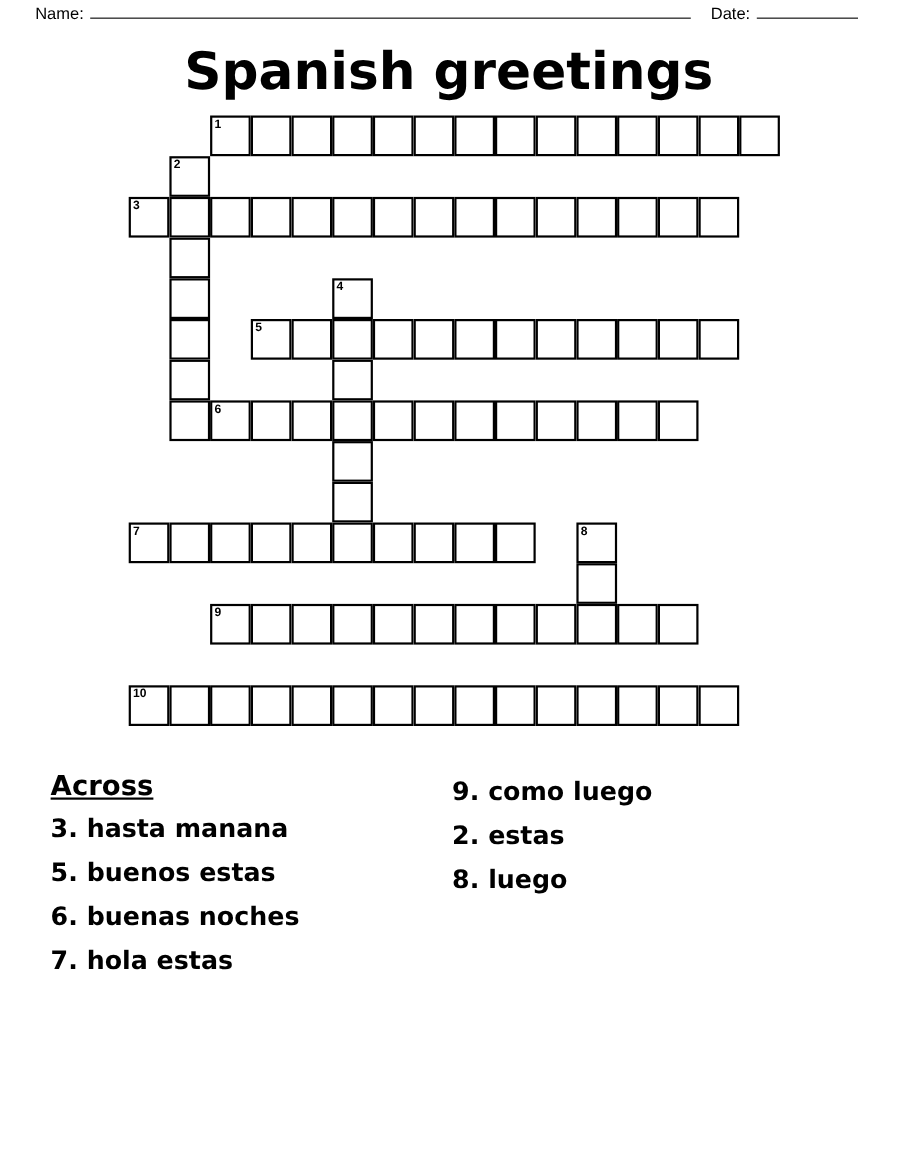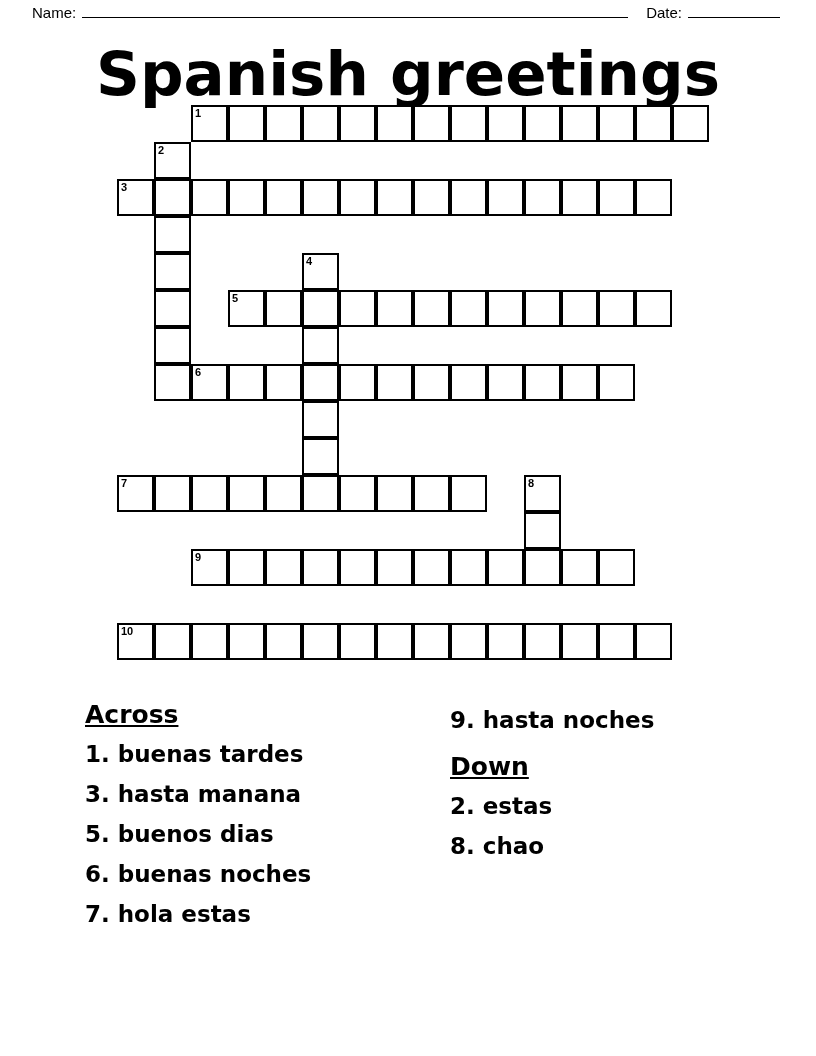--- a/index.html
+++ b/index.html
@@ -46,21 +46,21 @@
   .header-label.date-label {
     margin-left: 14px;
   }
   
   .title {
     position: absolute;
     left: 0;
     top: 38px;
     width: 816px;
     text-align: center;
-    font-size: 61px;
+    font-size: 47px;
     font-weight: bold;
     letter-spacing: 0px;
     font-family: "DejaVu Sans", sans-serif;
   }
   
   #grid-layer {
     position: absolute;
     left: 0;
     top: 0;
     width: 816px;
@@ -85,21 +85,20 @@
   .clues {
     position: absolute;
     left: 46px;
     top: 700px;
     width: 724px;
   }
   .clue-col {
     position: absolute;
     top: 0;
     width: 350px;
-    margin-left: 39px;
   }
   .clue-col.left { left: 0; }
   .clue-col.right { left: 365px; }
   .clue-heading {
     font-family: "DejaVu Sans", sans-serif;
     font-size: 25px;
     font-weight: bold;
     text-decoration: underline;
     margin: 0 0 4px 0;
     line-height: 30px;
@@ -256,32 +255,30 @@
       <div class="cell" style="left: 524px; top: 623px; width: 37px; height: 37px;"></div>
       <div class="cell" style="left: 561px; top: 623px; width: 37px; height: 37px;"></div>
       <div class="cell" style="left: 598px; top: 623px; width: 37px; height: 37px;"></div>
       <div class="cell" style="left: 635px; top: 623px; width: 37px; height: 37px;"></div>
     </div>
 
   <div class="clues">
     <div class="clue-col left">
       <div class="clue-heading">Across</div>
       <div id="across-left">
-          <div class="clue"><span class="cnum">1. </span><span class="ctext">buenas tardes</span></div>
           <div class="clue"><span class="cnum">3. </span><span class="ctext">hasta manana</span></div>
-          <div class="clue"><span class="cnum">5. </span><span class="ctext">buenos dias</span></div>
+          <div class="clue"><span class="cnum">5. </span><span class="ctext">buenos estas</span></div>
           <div class="clue"><span class="cnum">6. </span><span class="ctext">buenas noches</span></div>
           <div class="clue"><span class="cnum">7. </span><span class="ctext">hola estas</span></div>
         </div>
     </div>
     <div class="clue-col right">
       <div id="across-right">
-          <div class="clue"><span class="cnum">9. </span><span class="ctext">hasta noches</span></div>
+          <div class="clue"><span class="cnum">9. </span><span class="ctext">como luego</span></div>
         </div>
-      <div class="clue-heading down-heading">Down</div>
       <div id="down-list">
           <div class="clue"><span class="cnum">2. </span><span class="ctext">estas</span></div>
-          <div class="clue"><span class="cnum">8. </span><span class="ctext">chao</span></div>
+          <div class="clue"><span class="cnum">8. </span><span class="ctext">luego</span></div>
         </div>
     </div>
   </div>
 
 </div>
 
 </body></html>

